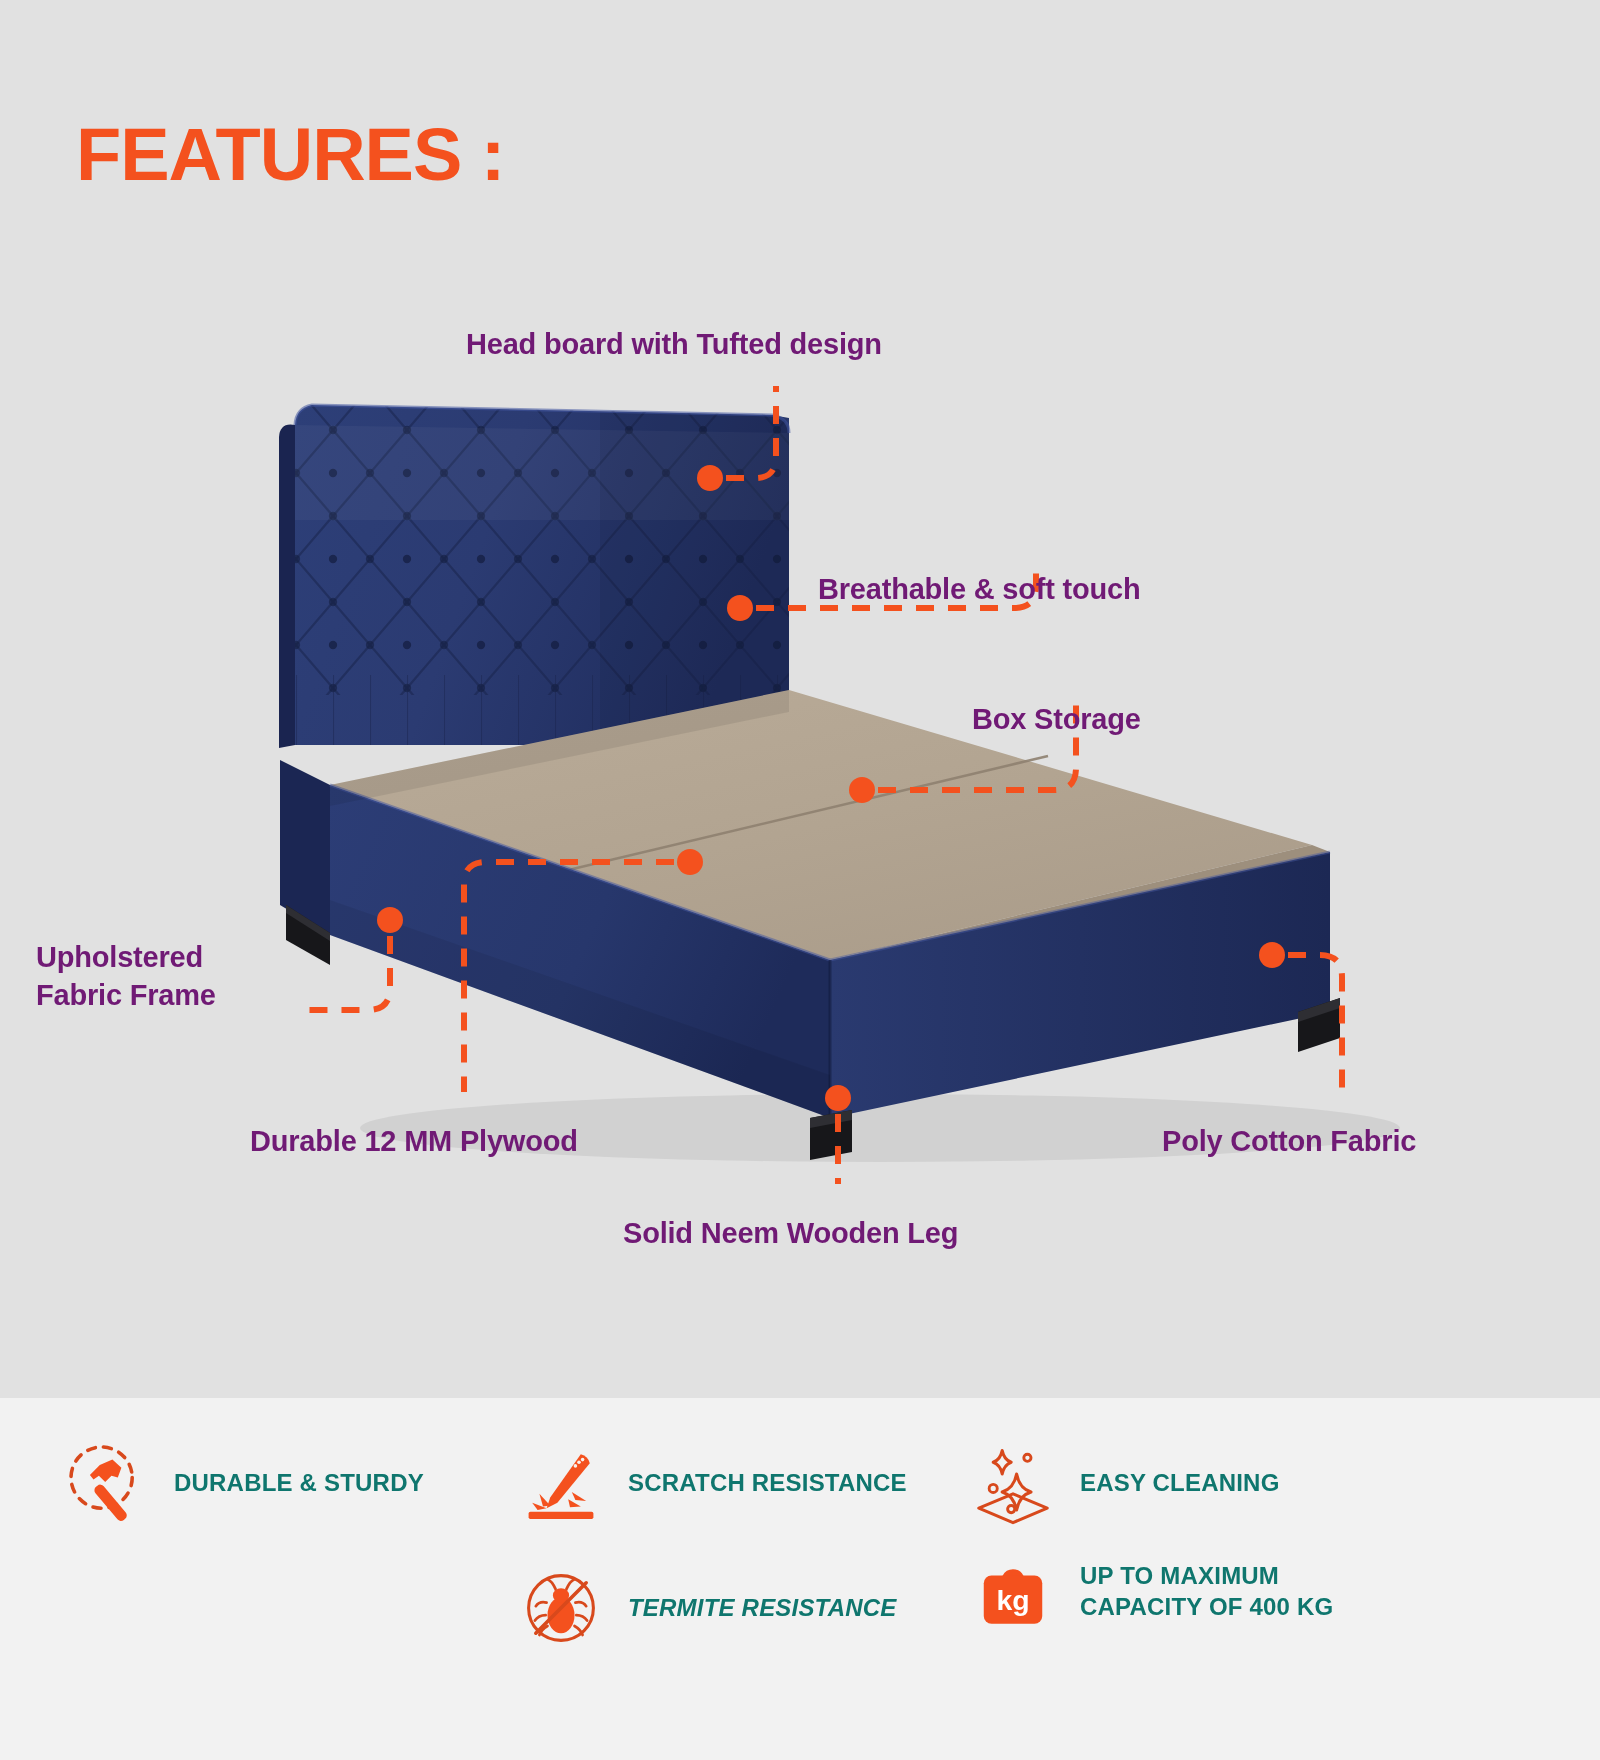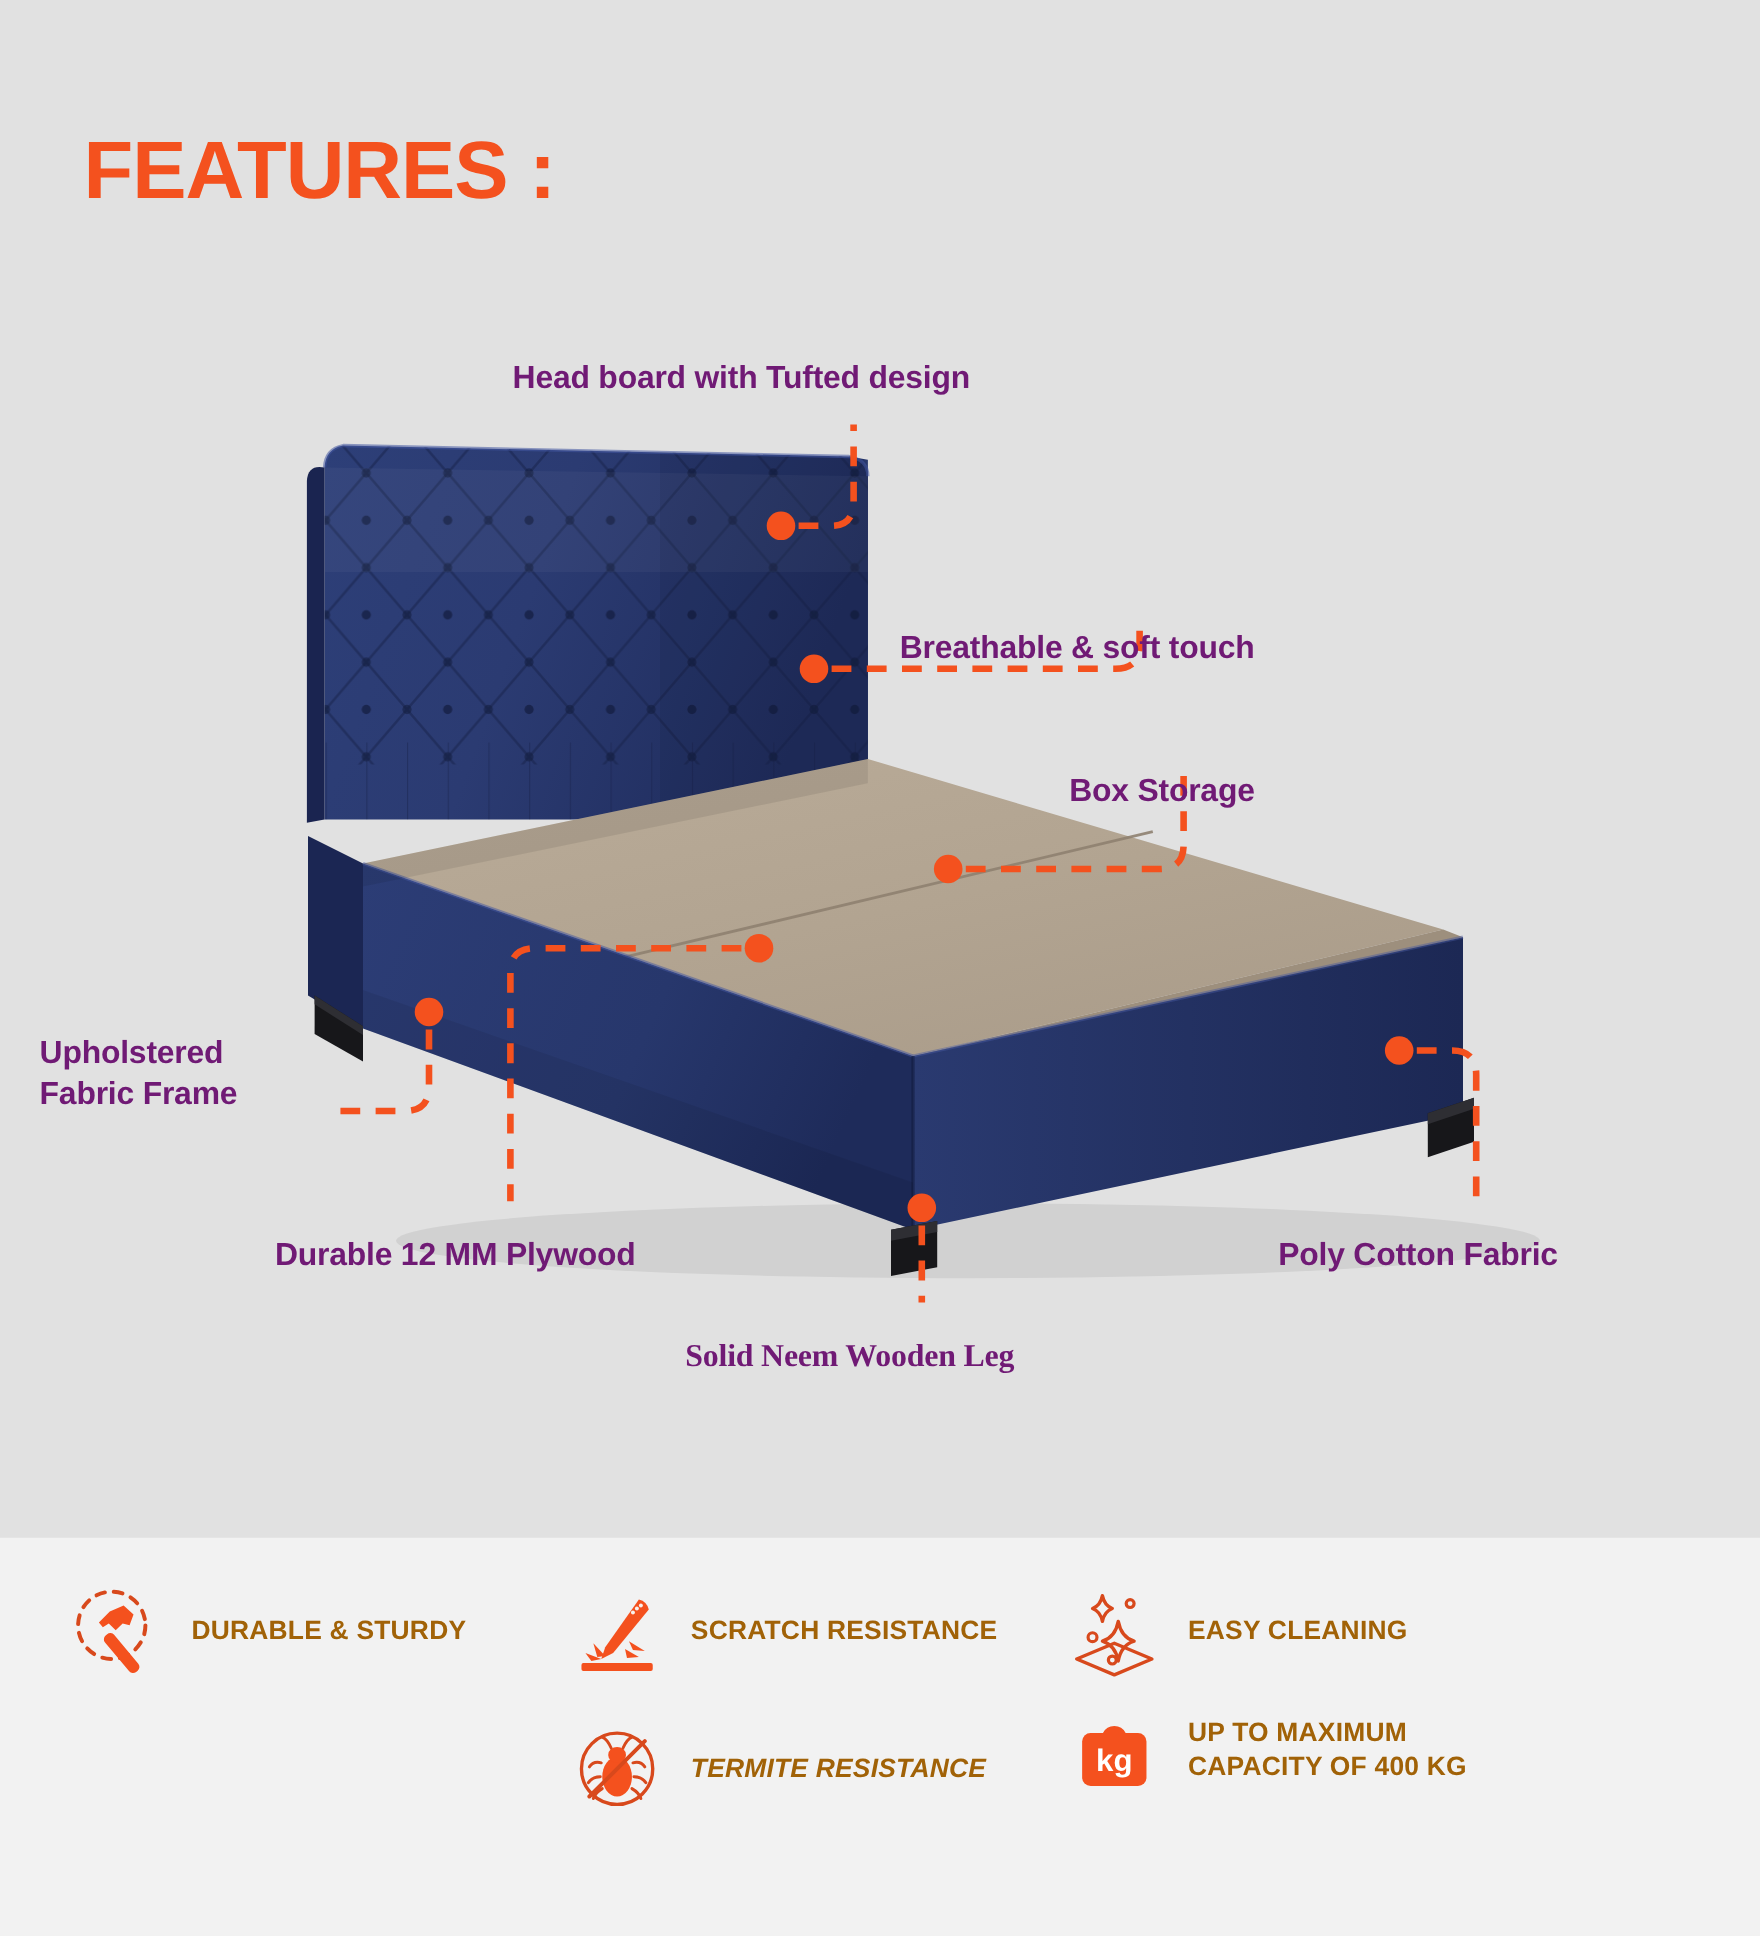--- a/index.html
+++ b/index.html
@@ -58,21 +58,21 @@
     display:flex;
     align-items:center;
     gap:22px;
   }
   .benefit .b-icon {
     width:90px; height:90px;
     flex:0 0 90px;
     display:flex; align-items:center; justify-content:center;
   }
   .benefit .b-label {
-    color:#a16207;
+    color:#0f766e;
     font-size:24px;
     font-weight:bold;
     letter-spacing:0.2px;
     line-height:1.3;
   }
   .benefit .b-label.two { white-space:pre-line; }
 </style>
 </head>
 <body>
 
@@ -231,21 +231,21 @@
   <div class="feature-label" style="left:466px; top:325px;">Head board with Tufted design</div>
 
   <div class="feature-label" style="left:818px; top:570px;">Breathable &amp; soft touch</div>
 
   <div class="feature-label" style="left:972px; top:700px;">Box Storage</div>
 
   <div class="feature-label two-line" style="left:36px; top:938px; width:260px; text-align:left;"><span>Upholstered</span><br><span>Fabric Frame</span></div>
 
   <div class="feature-label" style="left:250px; top:1122px;">Durable 12 MM Plywood</div>
 
-  <div class="feature-label" style="left:623px; top:1214px;font-family:Liberation Serif, serif;">Solid Neem Wooden Leg</div>
+  <div class="feature-label" style="left:623px; top:1214px;">Solid Neem Wooden Leg</div>
 
   <div class="feature-label" style="left:1162px; top:1122px;">Poly Cotton Fabric</div>
 
   <div id="benefits">
 
     <div class="benefit" style="left:62px; top:40px;">
       <span class="b-icon">
         <svg viewBox="0 0 100 100" width="90" height="90">
           <circle cx="44" cy="44" r="34" fill="none" stroke="#d8491c" stroke-width="4" stroke-dasharray="9 9" stroke-linecap="round"></circle>
           <g fill="#f4511e">

